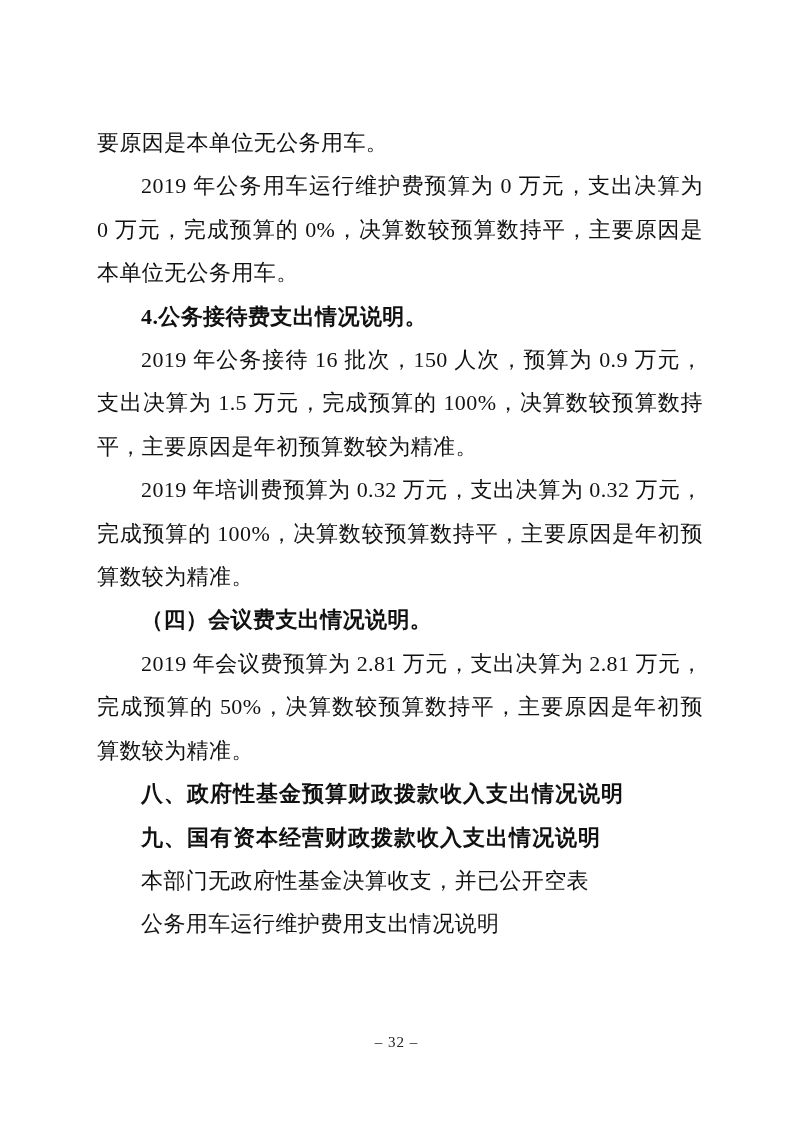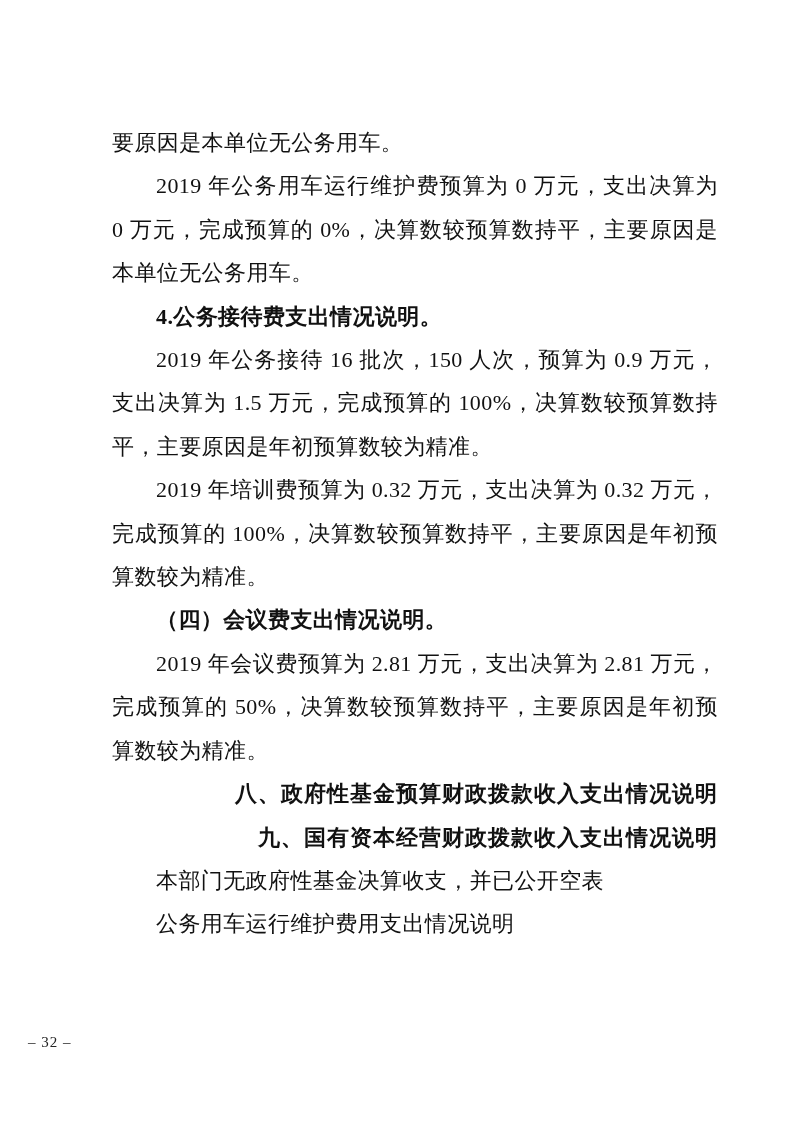--- a/index.html
+++ b/index.html
@@ -11,21 +11,21 @@
     position: relative;
     width: 793px;
     height: 1122px;
     background: #ffffff;
     color: #111111;
     font-family: "Liberation Serif", serif;
     overflow: hidden;
   }
   .content {
     position: absolute;
-    left: 112px;
+    left: 97px;
     top: 121px;
     width: 606px;
     text-align: justify;
     text-justify: inter-ideograph;
   }
   .block {
     margin: 0;
     font-size: 22px;
     line-height: 43.4px;
     letter-spacing: 0.4px;
@@ -40,34 +40,33 @@
     font-weight: normal;
   }
   .subheading {
     text-indent: 2em;
     font-weight: bold;
   }
   .section-heading {
     text-indent: 2em;
     font-weight: bold;
     font-family: Liberation Serif, serif;
-    text-align: right;
+    text-align: left;
     letter-spacing: 1px;
   }
   .page-number {
     position: absolute;
     left: 0;
     right: 0;
     top: 1034px;
-    text-align: left;
+    text-align: center;
     font-size: 15px;
     letter-spacing: 1px;
     color: #222222;
     font-family: "Liberation Serif", serif;
-    margin-left: 28px;
   }
 </style>
 </head>
 <body>
 
 <div class="page">
   <div class="content">
       <p class="block body-cont">要原因是本单位无公务用车。</p>
       <p class="block body">2019 年公务用车运行维护费预算为 0 万元，支出决算为 0 万元，完成预算的 0%，决算数较预算数持平，主要原因是本单位无公务用车。</p>
       <p class="block subheading">4.公务接待费支出情况说明。</p>

